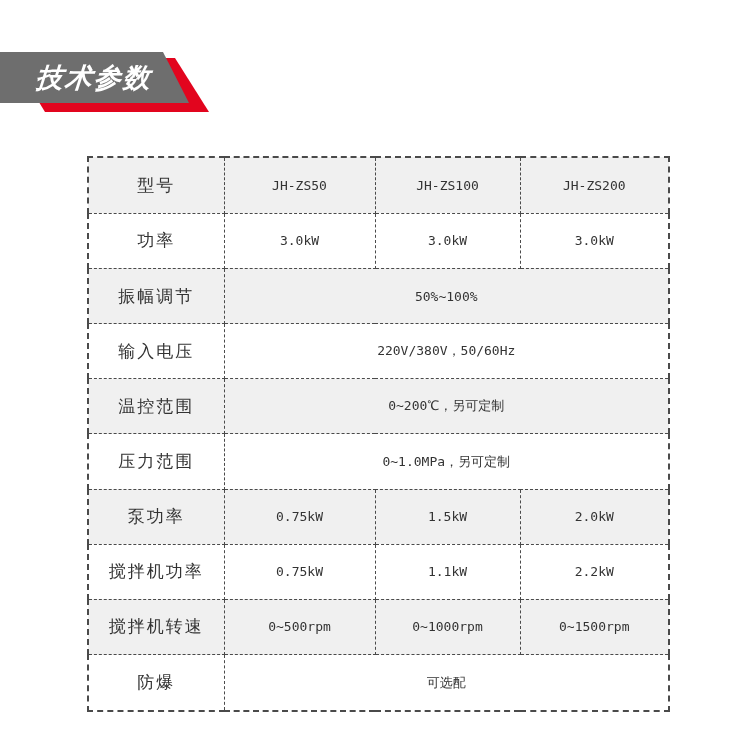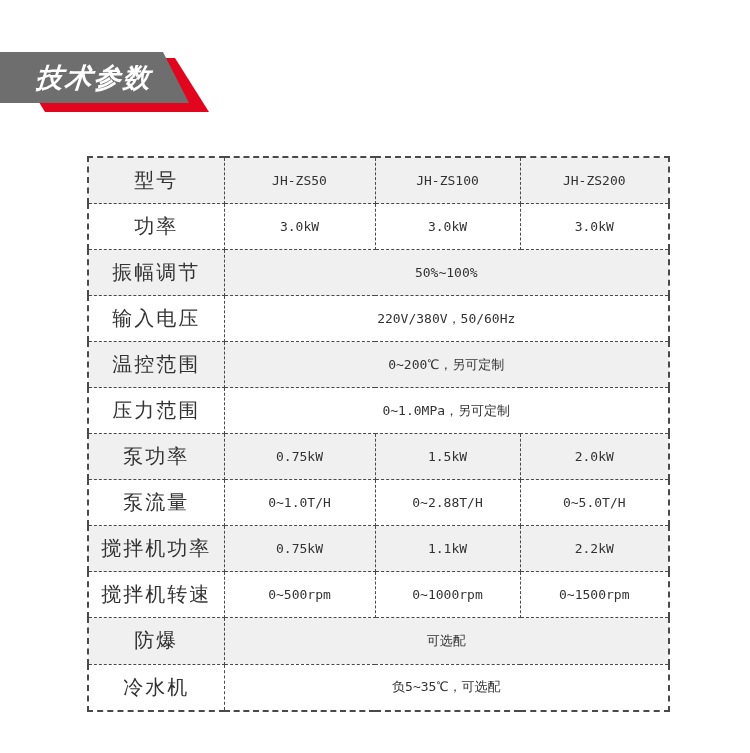--- a/index.html
+++ b/index.html
@@ -43,21 +43,21 @@
     border:2px dashed var(--border-col);
   }
   table.spec th, table.spec td{
     border:1px dashed var(--border-col);
     text-align:center;vertical-align:middle;
     padding:0;margin:0;
     color:var(--text-col);
     font-weight:normal;
   }
   table.spec th{
-    font-size:20px;
+    font-size:17px;
     letter-spacing:2px;
     font-family:Liberation Mono, monospace;
   }
   table.spec td{
     font-size:13px;
     font-family:"DejaVu Sans Mono","Liberation Sans",sans-serif;
   }
   table.spec tbody tr:nth-child(odd){background:var(--row-stripe);}
   table.spec tbody tr:nth-child(even){background:#ffffff;}
 </style>
@@ -107,39 +107,29 @@
         <th>压力范围</th>
         <td colspan="3">0~1.0MPa，另可定制</td>
       </tr>
       <tr>
         <th>泵功率</th>
         <td>0.75kW</td>
         <td>1.5kW</td>
         <td>2.0kW</td>
       </tr>
       <tr>
-        <th>泵流量</th>
-        <td>0~1.0T/H</td>
-        <td>0~2.88T/H</td>
-        <td>0~5.0T/H</td>
-      </tr>
-      <tr>
         <th>搅拌机功率</th>
         <td>0.75kW</td>
         <td>1.1kW</td>
         <td>2.2kW</td>
       </tr>
       <tr>
         <th>搅拌机转速</th>
         <td>0~500rpm</td>
         <td>0~1000rpm</td>
         <td>0~1500rpm</td>
       </tr>
       <tr>
         <th>防爆</th>
         <td colspan="3">可选配</td>
       </tr>
-      <tr>
-        <th>冷水机</th>
-        <td colspan="3">负5~35℃，可选配</td>
-      </tr>
     </tbody>
 </table>
 
 </body></html>

